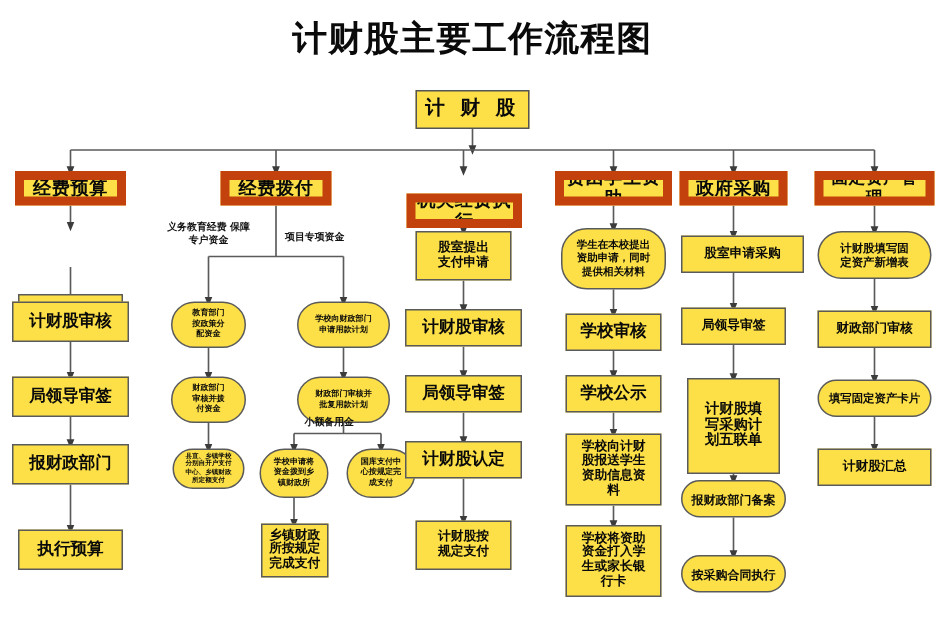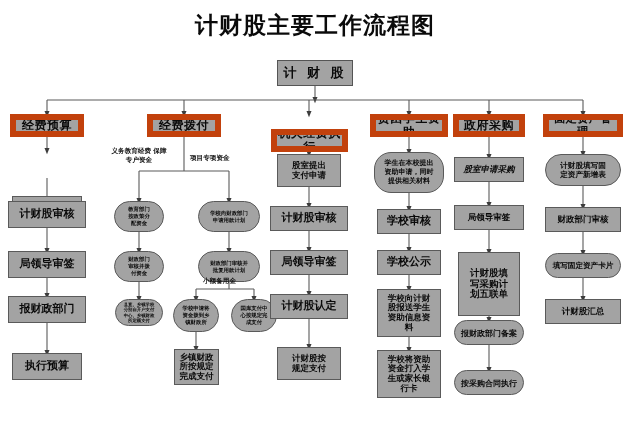--- a/index.html
+++ b/index.html
@@ -21,21 +21,21 @@
     font-size:23px;
     letter-spacing:1px;
     color:#0a0a0a;
     white-space:nowrap;
   }
 
   .box{
     position:absolute;
     box-sizing:border-box;
     border:1px solid #5a5a5a;
-    background:#a3a3a3;
+    background:#fde047;
     color:#0a0a0a;
     display:flex;
     align-items:center;
     justify-content:center;
     text-align:center;
     font-family:"DejaVu Serif","Liberation Serif",serif;
     line-height:1.12;
     overflow:hidden;
   }
   .root{
@@ -197,21 +197,21 @@
 <div class="box step-sm" style="left:377px;top:289px;width:64px;height:48px;white-space:pre-line;">学校向计财
 股报送学生
 资助信息资
 料</div>
 <div class="box step-sm" style="left:377px;top:350px;width:64px;height:48px;white-space:pre-line;">学校将资助
 资金打入学
 生或家长银
 行卡</div>
 
 <div class="box head" style="left:453px;top:114px;width:72px;height:23px;">政府采购</div>
-<div class="box step-sm" style="left:454px;top:157px;width:70px;height:25px;font-style:italic;">股室申请采购</div>
+<div class="box step-sm" style="left:454px;top:157px;width:82px;height:25px;">股室申请采购</div>
 <div class="box step-sm" style="left:454px;top:205px;width:70px;height:25px;">局领导审签</div>
 <div class="box step-sm" style="left:458px;top:252px;width:62px;height:64px;white-space:pre-line;font-size:9.5px;">计财股填
 写采购计
 划五联单</div>
 <div class="box step-xs" style="left:454px;top:320px;width:70px;height:25px;font-size:8px;">报财政部门备案</div>
 <div class="box step-xs" style="left:454px;top:370px;width:70px;height:25px;font-size:8px;">按采购合同执行</div>
 
 <div class="box head" style="left:543px;top:114px;width:80px;height:23px;font-size:11px;">固定资产管理</div>
 <div class="box step-xs" style="left:545px;top:154px;width:76px;height:32px;white-space:pre-line;font-size:7.6px;">计财股填写固
 定资产新增表</div>

